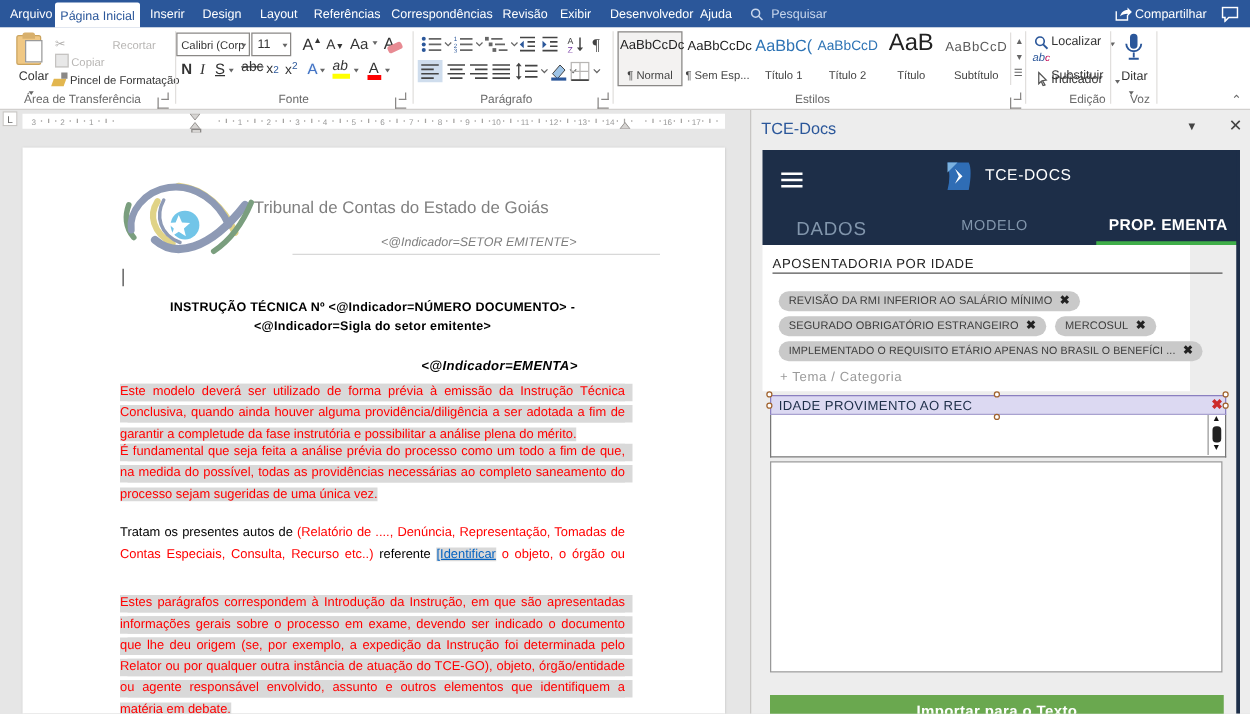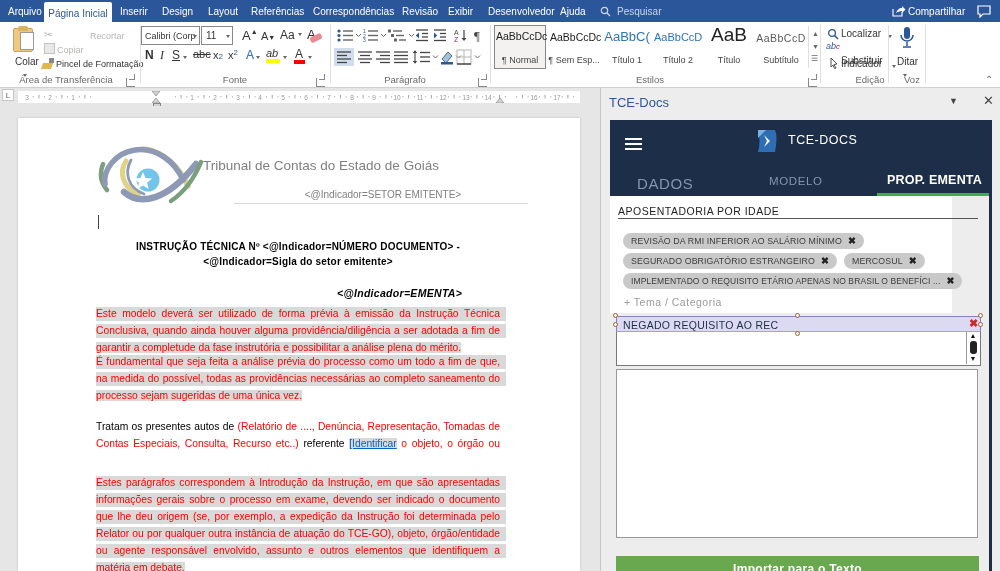--- a/index.html
+++ b/index.html
@@ -390,21 +390,21 @@
         <path d="M48 9 C68 11 84 26 93 46" stroke="#e0d387" stroke-width="5.5"></path>
         <path d="M10 44 C8 30 20 13 40 10 C62 7 80 22 88 40" stroke="#8e9ab5" stroke-width="5.5"></path>
         <path d="M29 52 C45 66 72 61 101 24" stroke="#8e9ab5" stroke-width="6.5"></path>
         <path d="M76 61 C88 53 99 39 106 22" stroke="#7a9e7e" stroke-width="4.5"></path>
       </g>
       <circle cx="53" cy="40" r="11.5" fill="#72c5e8"></circle>
       <path d="M48 32 l2.6 6 l6.5 .4 l-5 4.3 l1.6 6.3 l-5.7 -3.6 l-5.6 3.6 l1.6 -6.3 l-5 -4.3 l6.5 -.4 z" fill="#fff"></path>
     </svg>
 
     <div class="abs" style="left:185px;top:40px;width:360px;font-size:13.5px;color:#7f7f7f;">Tribunal de Contas do Estado de Goiás</div>
-    <div class="abs" style="left:185px;top:71px;width:360px;text-align:center;font-size:10px;color:#7f7f7f;">&lt;@Indicador=SETOR EMITENTE&gt;</div>
+    <div class="abs" style="left:185px;top:71px;width:360px;text-align:center;font-size:10px;color:#7f7f7f;font-style:italic;">&lt;@Indicador=SETOR EMITENTE&gt;</div>
     <div class="abs" style="left:216px;top:85px;width:294px;height:1px;background:#d8d8d8;"></div>
 
     <div class="abs" style="left:80px;top:97px;width:1px;height:14px;background:#444;"></div>
 
     <div class="abs" style="left:78px;top:121px;width:404px;text-align:center;font-weight:bold;font-size:10px;color:#000;line-height:15px;letter-spacing:.2px;">INSTRUÇÃO TÉCNICA Nº &lt;@Indicador=NÚMERO DOCUMENTO&gt; -<br>&lt;@Indicador=Sigla do setor emitente&gt;</div>
 
     <div class="abs" style="left:319px;top:169px;letter-spacing:.3px;font-weight:bold;font-style:italic;font-size:10.5px;color:#000;">&lt;@Indicador=EMENTA&gt;</div>
 
     <div class="ln jl hl" style="top:189px;">Este modelo deverá ser utilizado de forma prévia à emissão da Instrução Técnica</div>
     <div class="ln jl hl" style="top:206px;">Conclusiva, quando ainda houver alguma providência/diligência a ser adotada a fim de</div>
@@ -449,21 +449,21 @@
     <div class="abs" style="left:8px;top:9px;font-size:10.5px;color:#222;letter-spacing:.5px;">APOSENTADORIA POR IDADE</div>
     <div class="abs" style="left:8px;top:22px;width:360px;height:1px;background:#555;"></div>
     <div class="chip" style="left:13px;top:37px;">REVISÃO DA RMI INFERIOR AO SALÁRIO MÍNIMO<b>✖</b></div>
     <div class="chip" style="left:13px;top:57px;">SEGURADO OBRIGATÓRIO ESTRANGEIRO<b>✖</b></div>
     <div class="chip" style="left:234px;top:57px;">MERCOSUL<b>✖</b></div>
     <div class="chip" style="left:13px;top:77px;font-size:8.5px;">IMPLEMENTADO O REQUISITO ETÁRIO APENAS NO BRASIL O BENEFÍCI ...<b>✖</b></div>
     <div class="abs" style="left:14px;top:100px;font-size:10.5px;color:#9a9a9a;letter-spacing:.5px;">+ Tema / Categoria</div>
   </div>
 
   <div class="abs" style="left:15px;top:228px;width:365px;height:16px;background:#dcd9f2;border:1px solid #8a7fc0;border-bottom:1px solid #a9a2d0;">
-    <div class="abs" style="left:6px;top:1.5px;font-size:10.5px;color:#1d2e48;letter-spacing:.3px;">NEGADO REQUISITO AO REC</div>
+    <div class="abs" style="left:6px;top:1.5px;font-size:10.5px;color:#1d2e48;letter-spacing:.3px;">IDADE PROVIMENTO AO REC</div>
     <div class="abs" style="left:352px;top:0px;color:#cc2b2b;font-weight:bold;font-size:11px;">✖</div>
   </div>
 
   <div class="abs" style="left:15px;top:244px;width:365px;height:34px;background:#fff;border:1px solid #777;border-top:none;">
     <div class="abs" style="right:1px;top:0px;width:13px;height:32px;border-left:1px solid #999;background:#fff;">
       <div style="text-align:center;font-size:7px;color:#111;line-height:8px;">▲</div>
       <div style="margin:1px auto;width:7px;height:13px;background:#222;border-radius:3px;"></div>
       <div style="text-align:center;font-size:7px;color:#111;line-height:7px;">▼</div>
     </div>
   </div>

